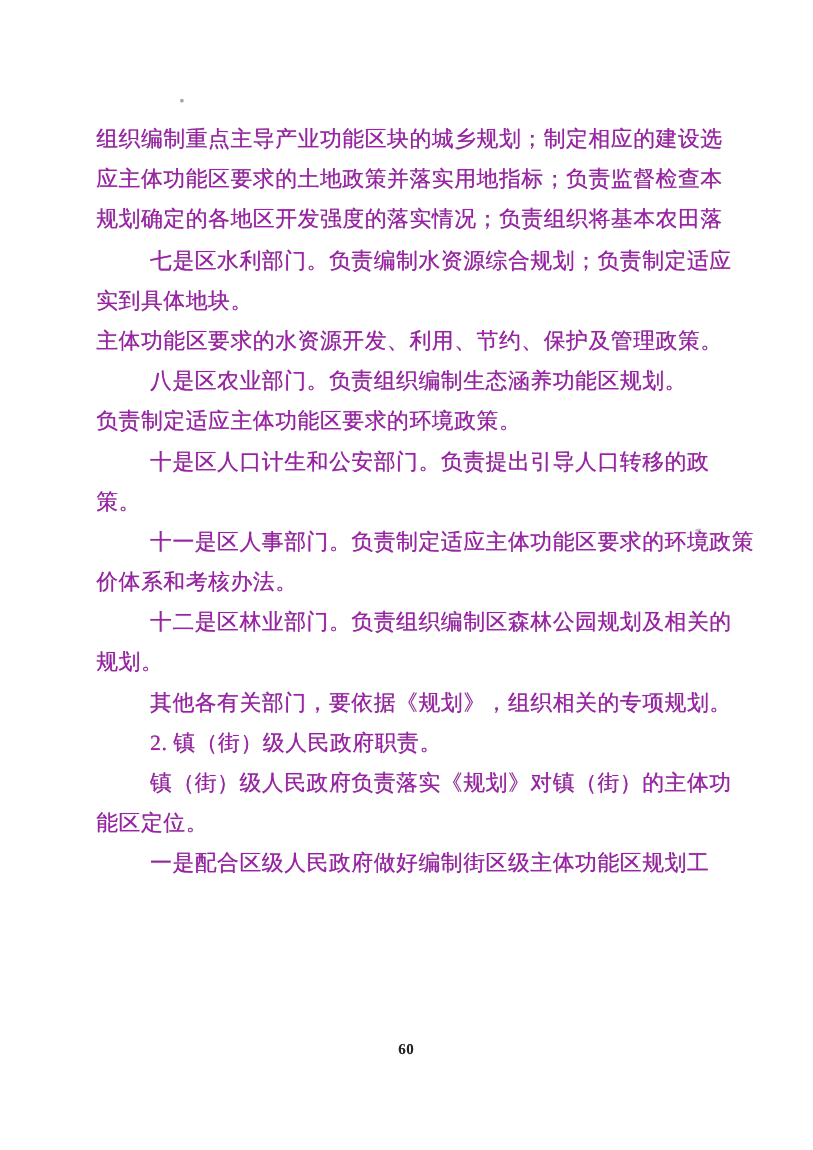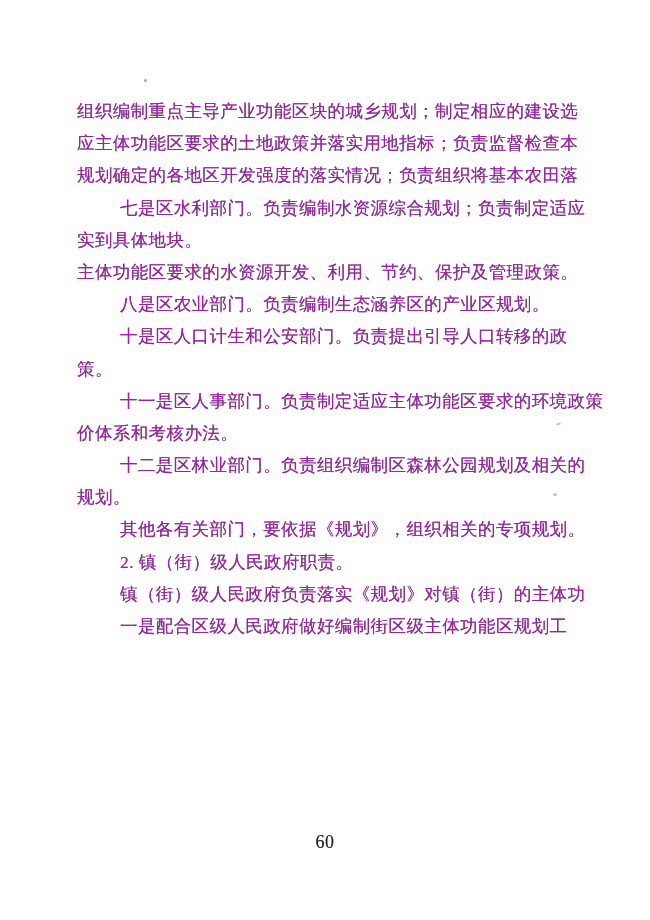--- a/index.html
+++ b/index.html
@@ -32,24 +32,25 @@
   }
   .line.indent {
     padding-left: 43px;
   }
   .page-number {
     position: absolute;
     top: 832px;
     left: 0;
     width: 100%;
     text-align: center;
-    font-size: 18px;
+    font-size: 12px;
     letter-spacing: 0.5px;
     color: #242424;
     text-shadow: 0 0 0.5px rgba(30, 30, 30, 0.6);
+    font-weight: bold;
   }
   .speck {
     position: absolute;
     background: #8f8f8f;
     opacity: 0.55;
     border-radius: 50%;
   }
   .speck-1 { left: 144px; top: 79px;  width: 3px; height: 3px; opacity: 0.8; }
   .speck-2 { left: 556px; top: 423px; width: 5px; height: 2px; transform: rotate(-14deg); }
   .speck-3 { left: 553px; top: 493px; width: 4px; height: 3px; }
@@ -58,30 +59,32 @@
 <body>
 
 <div class="page">
   <div class="text-block">
       <div class="line">组织编制重点主导产业功能区块的城乡规划；制定相应的建设选</div>
       <div class="line">应主体功能区要求的土地政策并落实用地指标；负责监督检查本</div>
       <div class="line">规划确定的各地区开发强度的落实情况；负责组织将基本农田落</div>
       <div class="line indent">七是区水利部门。负责编制水资源综合规划；负责制定适应</div>
       <div class="line">实到具体地块。</div>
       <div class="line">主体功能区要求的水资源开发、利用、节约、保护及管理政策。</div>
-      <div class="line indent">八是区农业部门。负责编制生态涵养区的产业区规划。</div>
+      <div class="line indent">八是区农业部门。负责组织编制生态涵养功能区规划。</div>
+      <div class="line">负责制定适应主体功能区要求的环境政策。</div>
       <div class="line indent">十是区人口计生和公安部门。负责提出引导人口转移的政</div>
       <div class="line">策。</div>
       <div class="line indent">十一是区人事部门。负责制定适应主体功能区要求的环境政策</div>
       <div class="line">价体系和考核办法。</div>
       <div class="line indent">十二是区林业部门。负责组织编制区森林公园规划及相关的</div>
       <div class="line">规划。</div>
       <div class="line indent">其他各有关部门，要依据《规划》，组织相关的专项规划。</div>
       <div class="line indent">2. 镇（街）级人民政府职责。</div>
       <div class="line indent">镇（街）级人民政府负责落实《规划》对镇（街）的主体功</div>
+      <div class="line">能区定位。</div>
       <div class="line indent">一是配合区级人民政府做好编制街区级主体功能区规划工</div>
     </div>
 
   <div class="speck speck-1"></div>
   <div class="speck speck-2"></div>
   <div class="speck speck-3"></div>
 
   <div class="page-number">60</div>
 </div>
 

